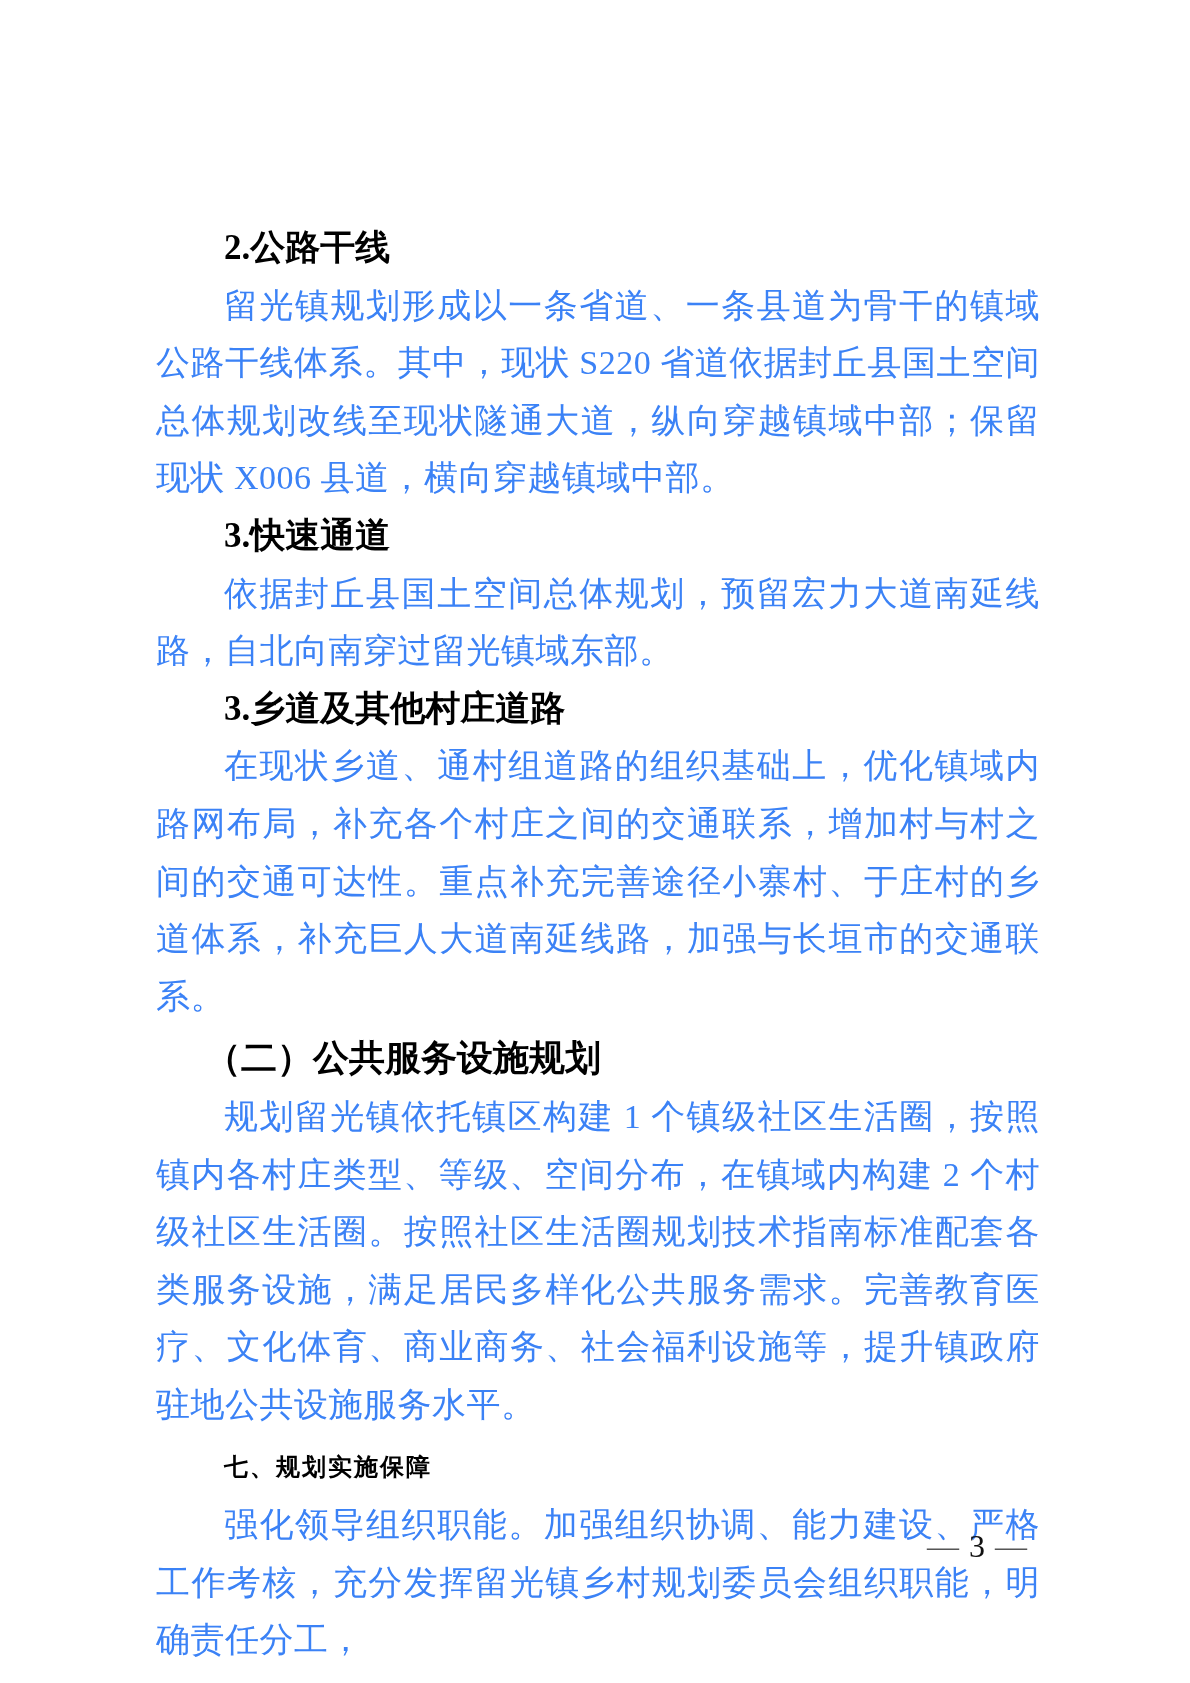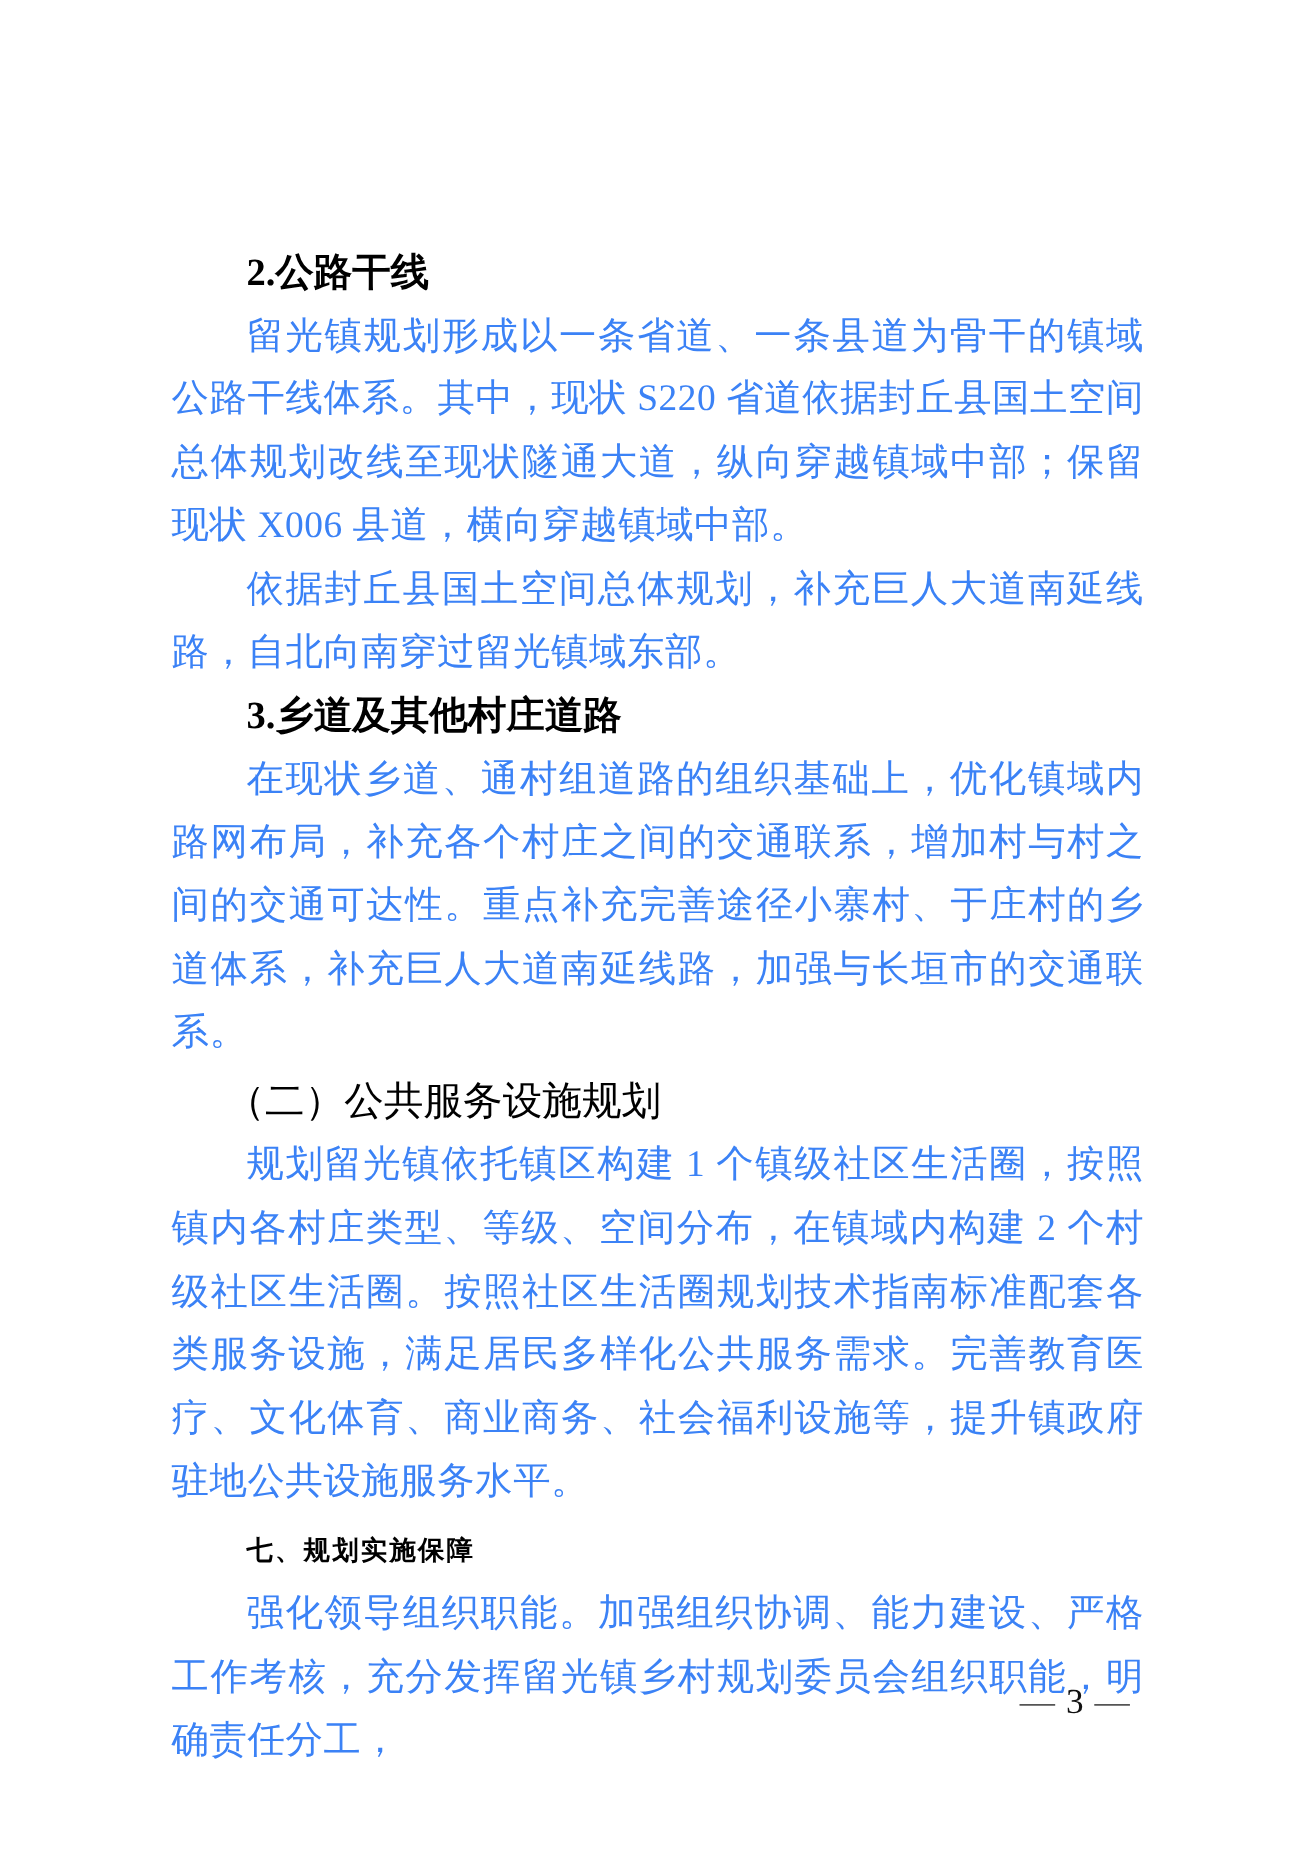--- a/index.html
+++ b/index.html
@@ -38,21 +38,21 @@
     line-height: 57.6px;
     font-weight: bold;
     text-indent: 68px;
     color: #000000;
     font-family: "Liberation Serif", serif;
   }
   .h-paren {
     margin: 5px 0 0 0;
     font-size: 36px;
     line-height: 57.6px;
-    font-weight: normal;
+    font-weight: bold;
     text-indent: 49px;
     color: #000000;
     font-family: "Liberation Serif", serif;
   }
   .h-hei {
     margin: 5px 0 0 0;
     font-size: 24px;
     line-height: 57.6px;
     font-weight: bold;
     text-indent: 68px;
@@ -77,21 +77,22 @@
     color: #111111;
   }
 </style>
 </head>
 <body>
 
 <div class="page">
   <div class="content">
     <h3 class="h-num">2.公路干线</h3>
     <p>留光镇规划形成以一条省道、一条县道为骨干的镇域公路干线体系。其中，现状 S220 省道依据封丘县国土空间总体规划改线至现状隧通大道，纵向穿越镇域中部；保留现状 X006 县道，横向穿越镇域中部。</p>
-    <p>依据封丘县国土空间总体规划，补充巨人大道南延线路，自北向南穿过留光镇域东部。</p>
+    <h3 class="h-num">3.快速通道</h3>
+    <p>依据封丘县国土空间总体规划，预留宏力大道南延线路，自北向南穿过留光镇域东部。</p>
     <h3 class="h-num">3.乡道及其他村庄道路</h3>
     <p>在现状乡道、通村组道路的组织基础上，优化镇域内路网布局，补充各个村庄之间的交通联系，增加村与村之间的交通可达性。重点补充完善途径小寨村、于庄村的乡道体系，补充巨人大道南延线路，加强与长垣市的交通联系。</p>
     <h2 class="h-paren">（二）公共服务设施规划</h2>
     <p>规划留光镇依托镇区构建 1 个镇级社区生活圈，按照镇内各村庄类型、等级、空间分布，在镇域内构建 2 个村级社区生活圈。按照社区生活圈规划技术指南标准配套各类服务设施，满足居民多样化公共服务需求。完善教育医疗、文化体育、商业商务、社会福利设施等，提升镇政府驻地公共设施服务水平。</p>
     <h2 class="h-hei">七、规划实施保障</h2>
     <p>强化领导组织职能。加强组织协调、能力建设、严格工作考核，充分发挥留光镇乡村规划委员会组织职能，明确责任分工，</p>
   </div>
 
   <div class="page-number"><span class="dash">—</span><span class="num">3</span><span class="dash">—</span></div>
 </div>

